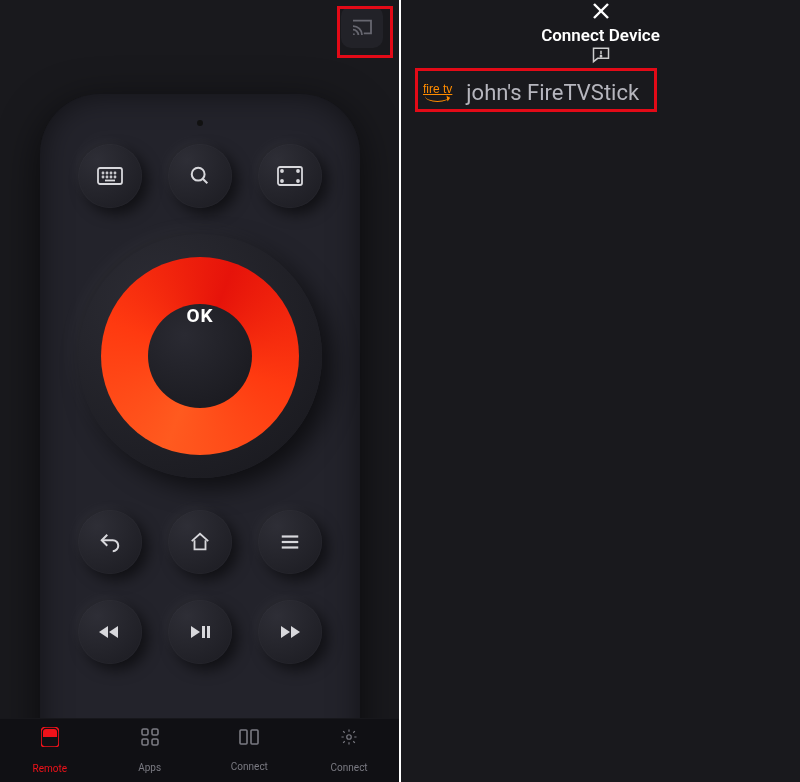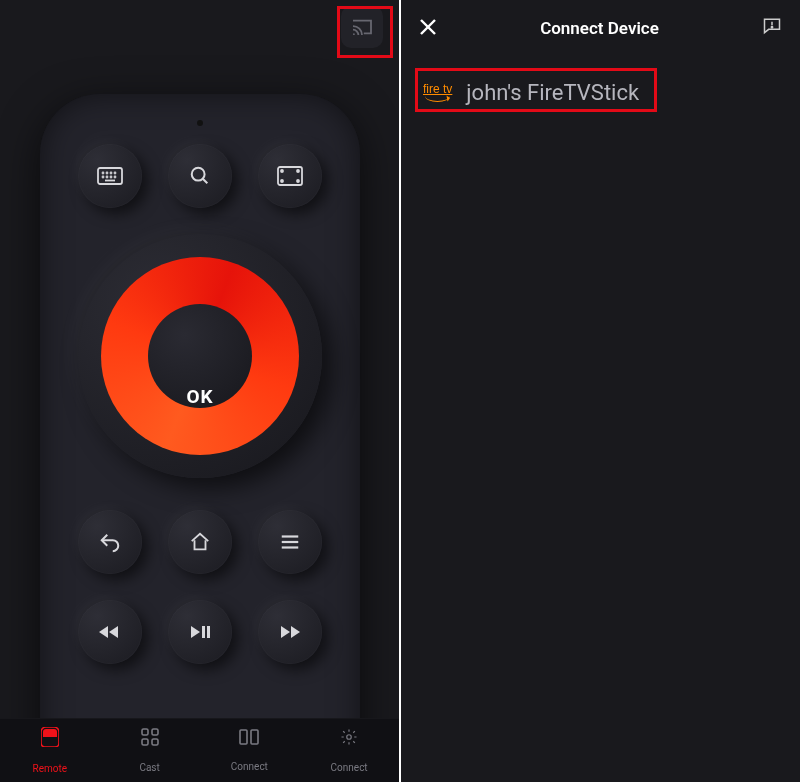--- a/index.html
+++ b/index.html
@@ -85,21 +85,21 @@
     display:flex; align-items:center; justify-content:center;
   }
   .ok-ring {
     width: 198px; height: 198px; border-radius:50%;
     background: conic-gradient(from 200deg, #ff5a1f, #ff3a10, #e6130a, #ff3a10, #ff5a1f);
     display:flex; align-items:center; justify-content:center;
   }
   .ok-inner {
     width: 104px; height: 104px; border-radius:50%;
     background: radial-gradient(circle at 35% 30%, #2a2a32, #17171c);
-    display:flex; align-items:flex-end; justify-content:center;
+    display:flex; align-items:flex-start; justify-content:center;
     color:#fff; font-weight:700; font-size:19px; letter-spacing:1px;
   }
 
   .row-mid {
     position: absolute;
     top: 416px; left:0; right:0;
     display:flex; justify-content:center; gap:26px;
   }
   .row-bot {
     position: absolute;
@@ -125,20 +125,21 @@
   }
   .tab.active { color:#f0121a; }
   .tab svg, .tab .ticon { color: currentColor; }
 
   
   .r-header {
     height: 56px;
     display:flex; align-items:center; justify-content:space-between;
     padding: 0 18px;
     color:#fff;
+    flex-direction:column;
   }
   .r-title { font-size:17px; font-weight:600; }
   .close-x { font-size:22px; color:#fff; }
   .alert-icon { color:#ccc; }
 
   .device-item {
     display:flex; align-items:center; gap:14px;
     padding: 10px 22px;
     margin-top: 14px;
   }
@@ -291,21 +292,21 @@
       </svg>
       <span>Remote</span>
     </div>
     <div class="tab">
       <svg class="ticon" width="18" height="18" viewBox="0 0 18 18" fill="none" stroke="currentColor" stroke-width="1.6">
         <rect x="1" y="1" width="6" height="6" rx="1.5"></rect>
           <rect x="11" y="1" width="6" height="6" rx="1.5"></rect>
         <rect x="1" y="11" width="6" height="6" rx="1.5"></rect>
           <rect x="11" y="11" width="6" height="6" rx="1.5"></rect>
       </svg>
-      <span>Cast</span>
+      <span>Apps</span>
     </div>
     <div class="tab">
       <svg class="ticon" width="20" height="16" viewBox="0 0 20 16" fill="none" stroke="currentColor" stroke-width="1.6">
         <rect x="1" y="1" width="7" height="14" rx="1"></rect>
           <rect x="12" y="1" width="7" height="14" rx="1"></rect>
       </svg>
       <span>Connect</span>
     </div>
     <div class="tab">
       <svg class="ticon" width="18" height="18" viewBox="0 0 24 24" fill="none" stroke="currentColor" stroke-width="1.6">

